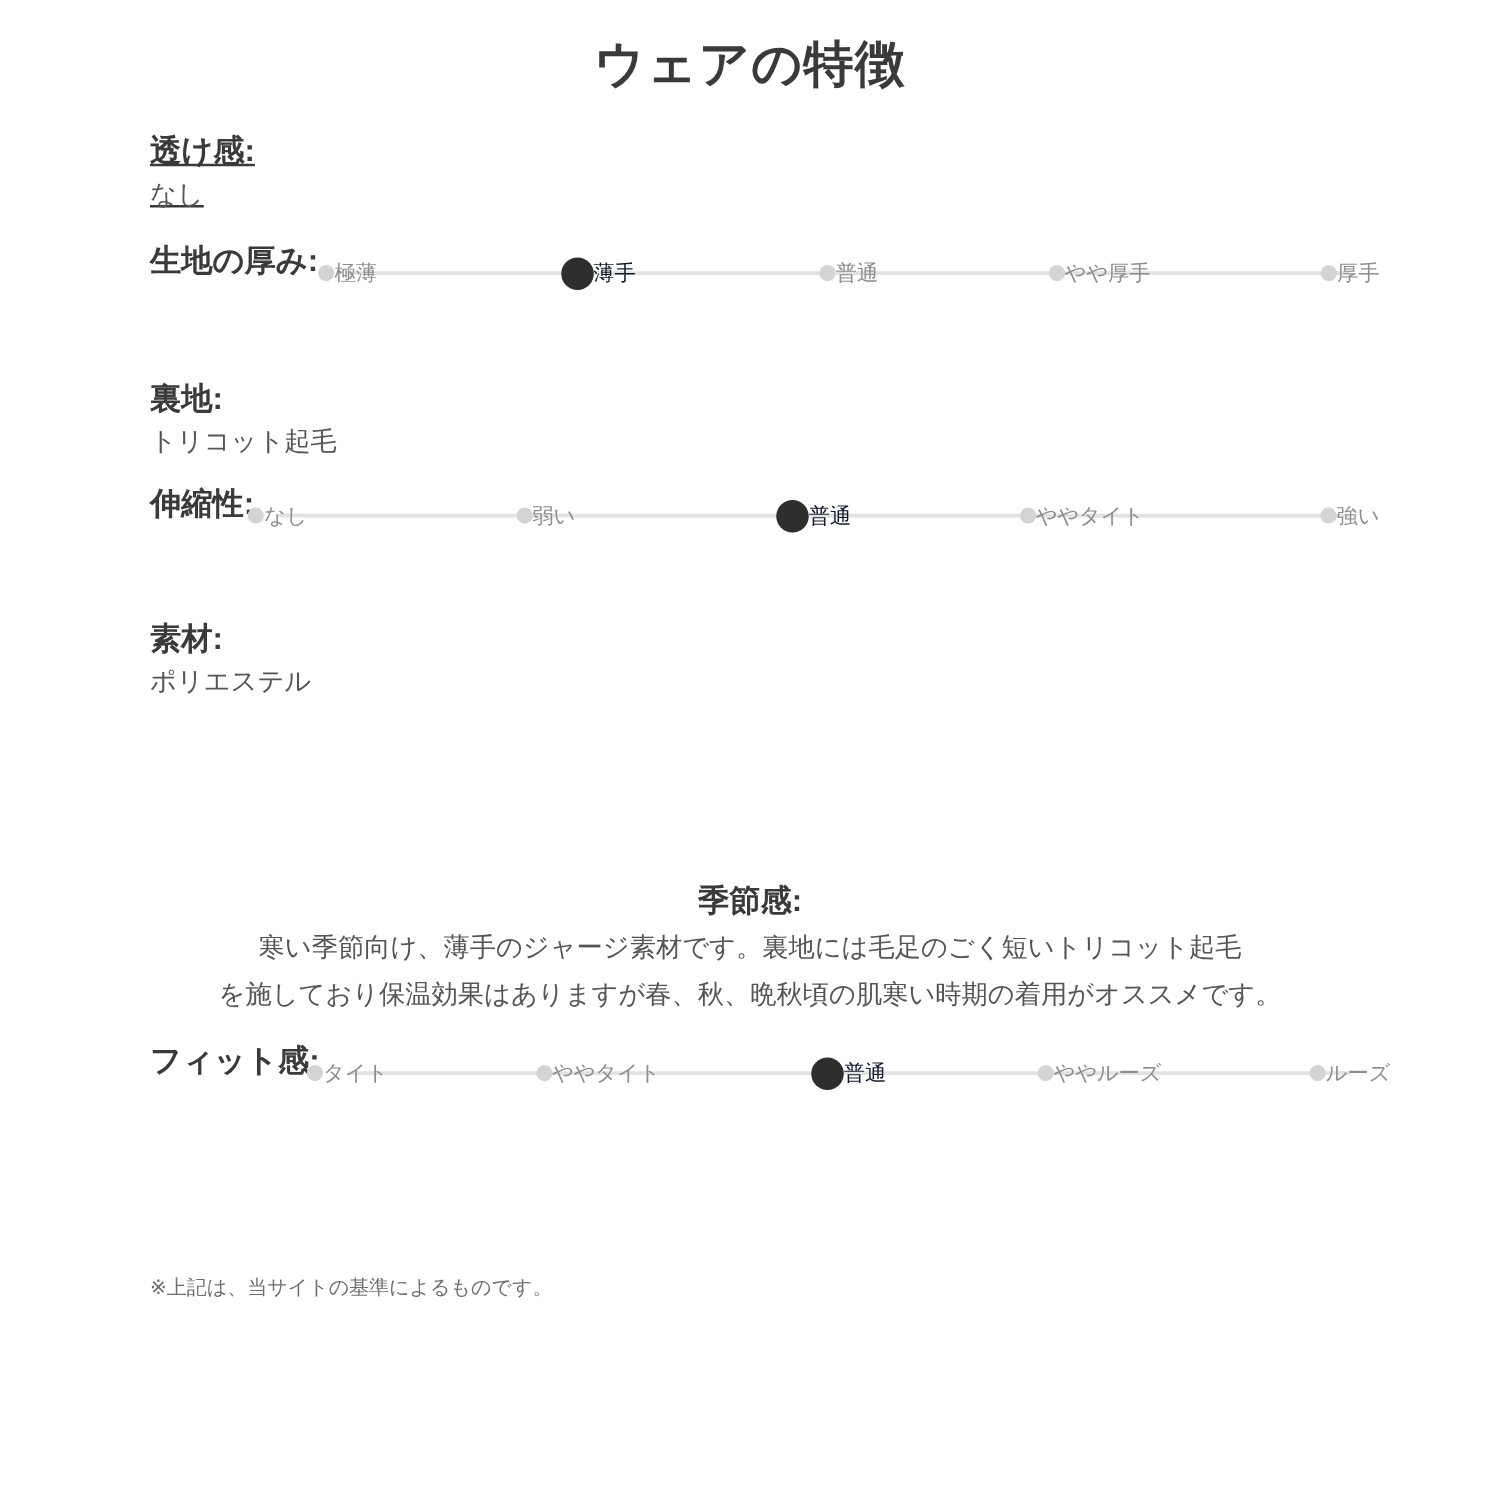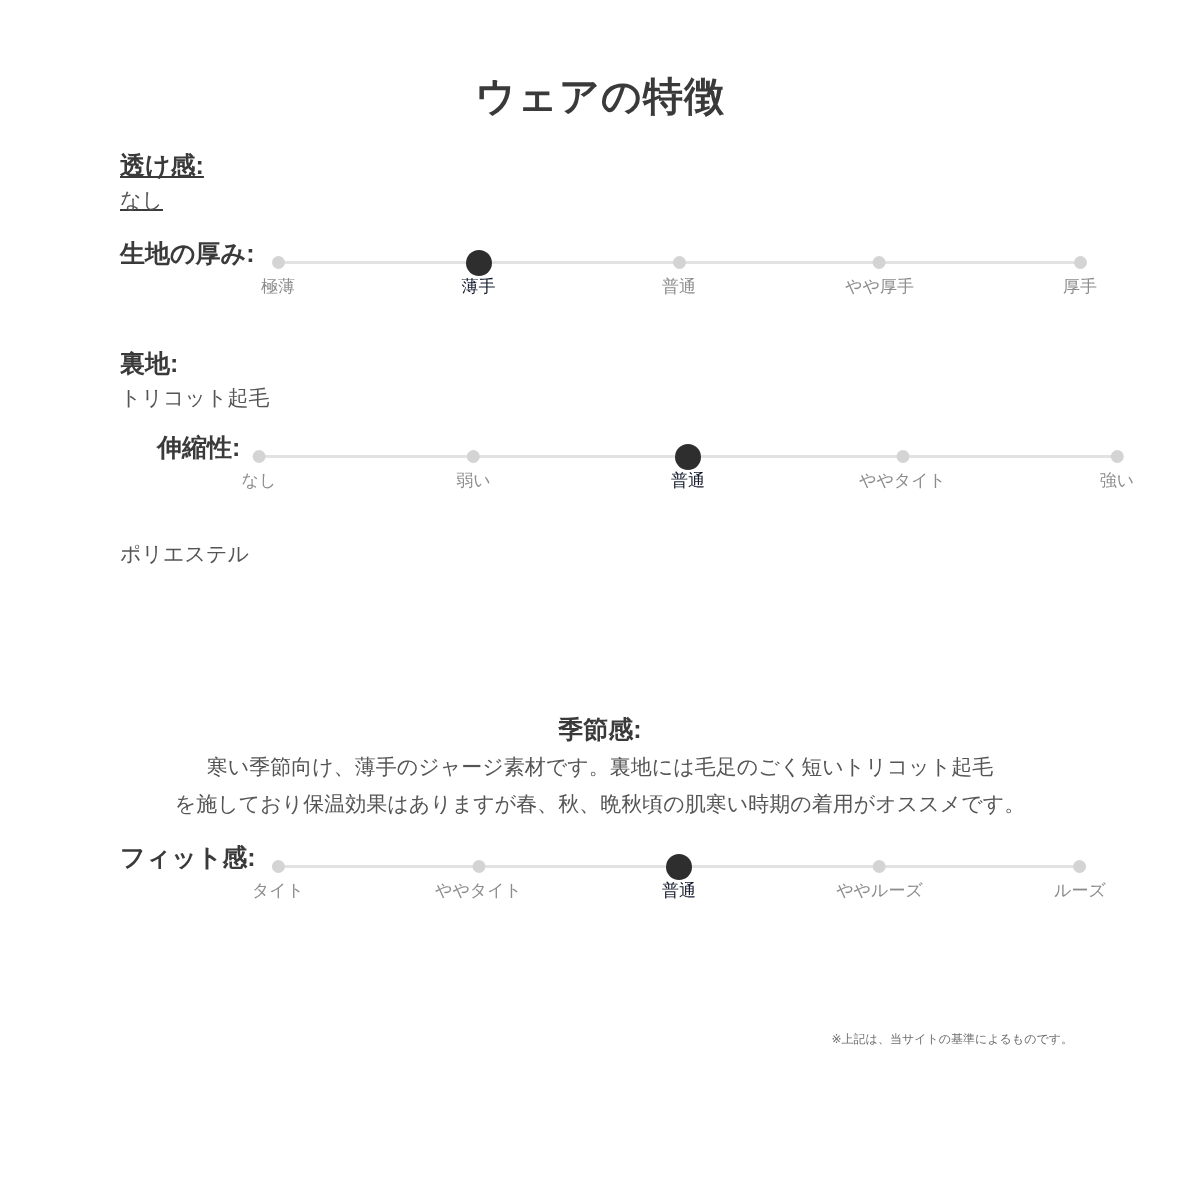--- a/index.html
+++ b/index.html
@@ -13,21 +13,21 @@
     position: relative;
     width: 1200px;
     height: 1200px;
     box-sizing: border-box;
     padding: 0 120px;
     background: #ffffff;
     overflow: hidden;
   }
   .title {
     margin: 0;
-    padding-top: 72px;
+    padding-top: 28px;
     font-size: 40px;
     line-height: 48px;
     font-weight: 800;
     text-align: center;
     color: #3a3a3a;
     letter-spacing: 1px;
   }
   .sec .label {
     margin: 0;
     font-size: 25px;
@@ -37,21 +37,21 @@
   }
   .sec .value {
     margin: 6px 0 0;
     font-size: 21px;
     line-height: 28px;
     color: #555555;
   }
   .s0 { margin-top: 30px; text-decoration: underline; }
   .s1 { margin-top: 24px; }
   .s2 { margin-top: 46px; }
-  .s3 { margin-top: 20px; margin-left: 37px; }
+  .s3 { margin-top: 20px; }
   .s4 { margin-top: 44px; }
   .s5 { margin-top: 26px; }
   .s6 { margin-top: 146px; text-align: center; }
   .s7 { margin-top: 20px; }
   .s6 .value {
     margin-top: 4px;
     line-height: 37px;
     white-space: pre-line;
   }
   
@@ -65,21 +65,21 @@
     left: 0; right: 0; top: 23px;
     height: 3px;
     border-radius: 2px;
     background: var(--track, #e2e2e2);
   }
   .dot-stop {
     position: absolute;
     top: 11px;
     transform: translateX(-50%);
     display: flex;
-    flex-direction: column;
+    flex-direction: row;
     align-items: center;
   }
   .p0 { left: 0; } .p25 { left: 25%; } .p50 { left: 50%; } .p75 { left: 75%; } .p100 { left: 100%; }
   .dot-space { height: 27px; display: flex; align-items: center; justify-content: center; }
   .dot {
     width: 13px; height: 13px;
     border-radius: 50%;
     background: var(--unselected-dot, #d4d4d4);
   }
   .dot-stop.selected .dot {
@@ -89,23 +89,22 @@
   .dot-label {
     margin-top: 1px;
     font-size: 17px;
     line-height: 20px;
     color: var(--option-text, #8c8c8c);
     white-space: nowrap;
   }
   .dot-stop.selected .dot-label { color: #0f172a; }
   .footnote {
     margin: 124px 7px 0 0;
-    font-size: 12px;
+    font-size: 16px;
     line-height: 18px;
-    text-align: right;
     color: var(--footnote-text, #6e6e6e);
   }
 </style>
 </head>
 <body>
 
 <div class="page">
 
   <h1 class="title">ウェアの特徴</h1>
 
@@ -191,20 +190,21 @@
           <span class="dot-space">
               <span class="dot"></span>
             </span>
           <span class="dot-label">強い</span>
         </div>
       </div>
     </div>
   </section>
 
   <section class="sec s4">
+    <h2 class="label">素材:</h2>
     <p class="value">ポリエステル</p>
   </section>
 
 
   <section class="sec s6">
     <h2 class="label">季節感:</h2>
     <p class="value">寒い季節向け、薄手のジャージ素材です。裏地には毛足のごく短いトリコット起毛
 を施しており保温効果はありますが春、秋、晩秋頃の肌寒い時期の着用がオススメです。</p>
   </section>
 

